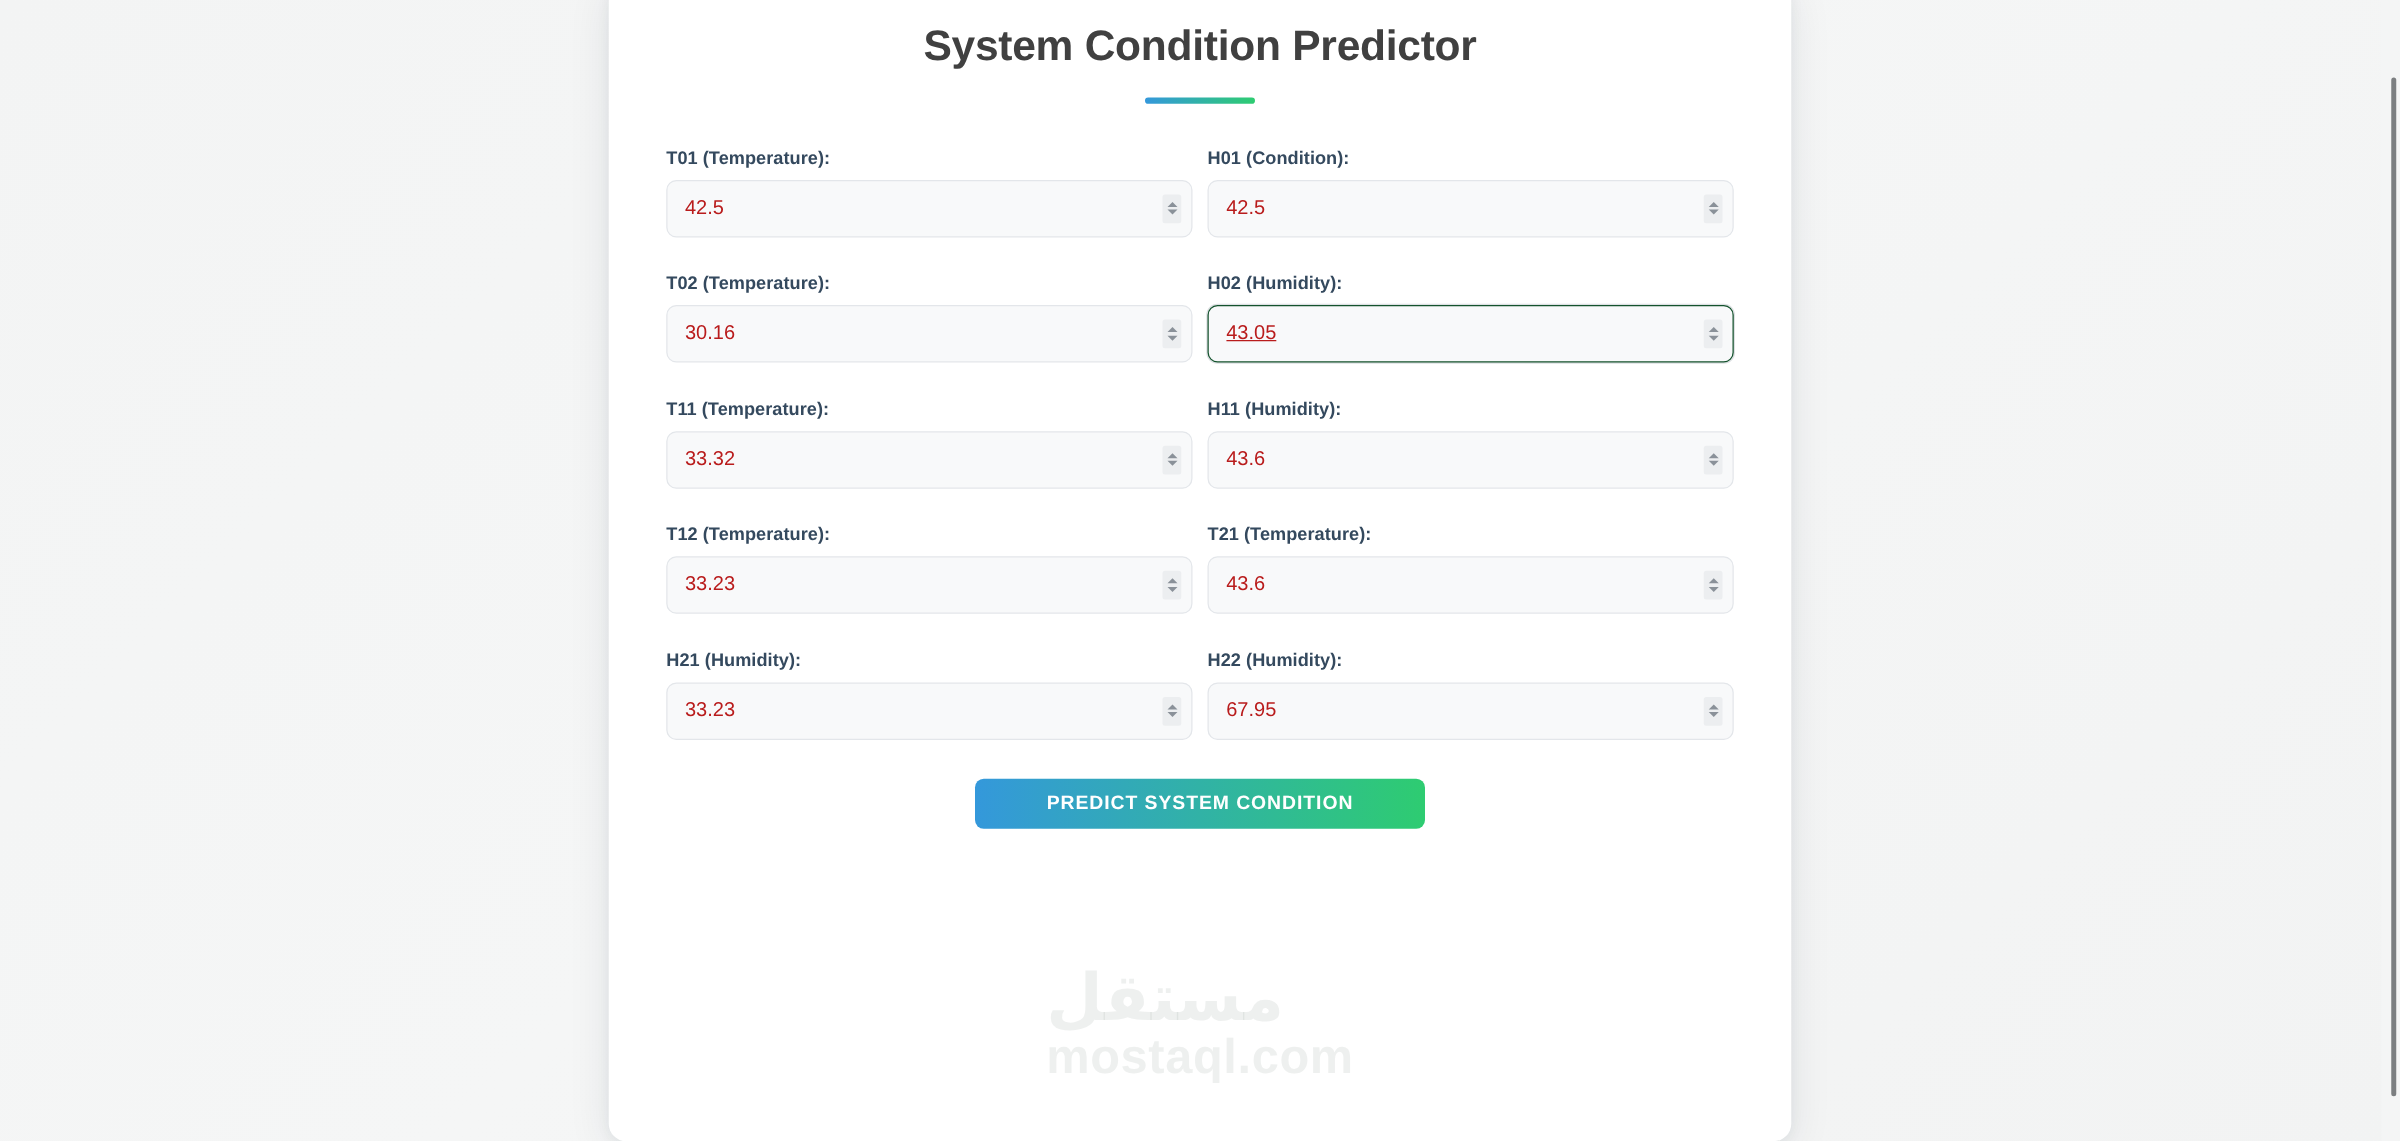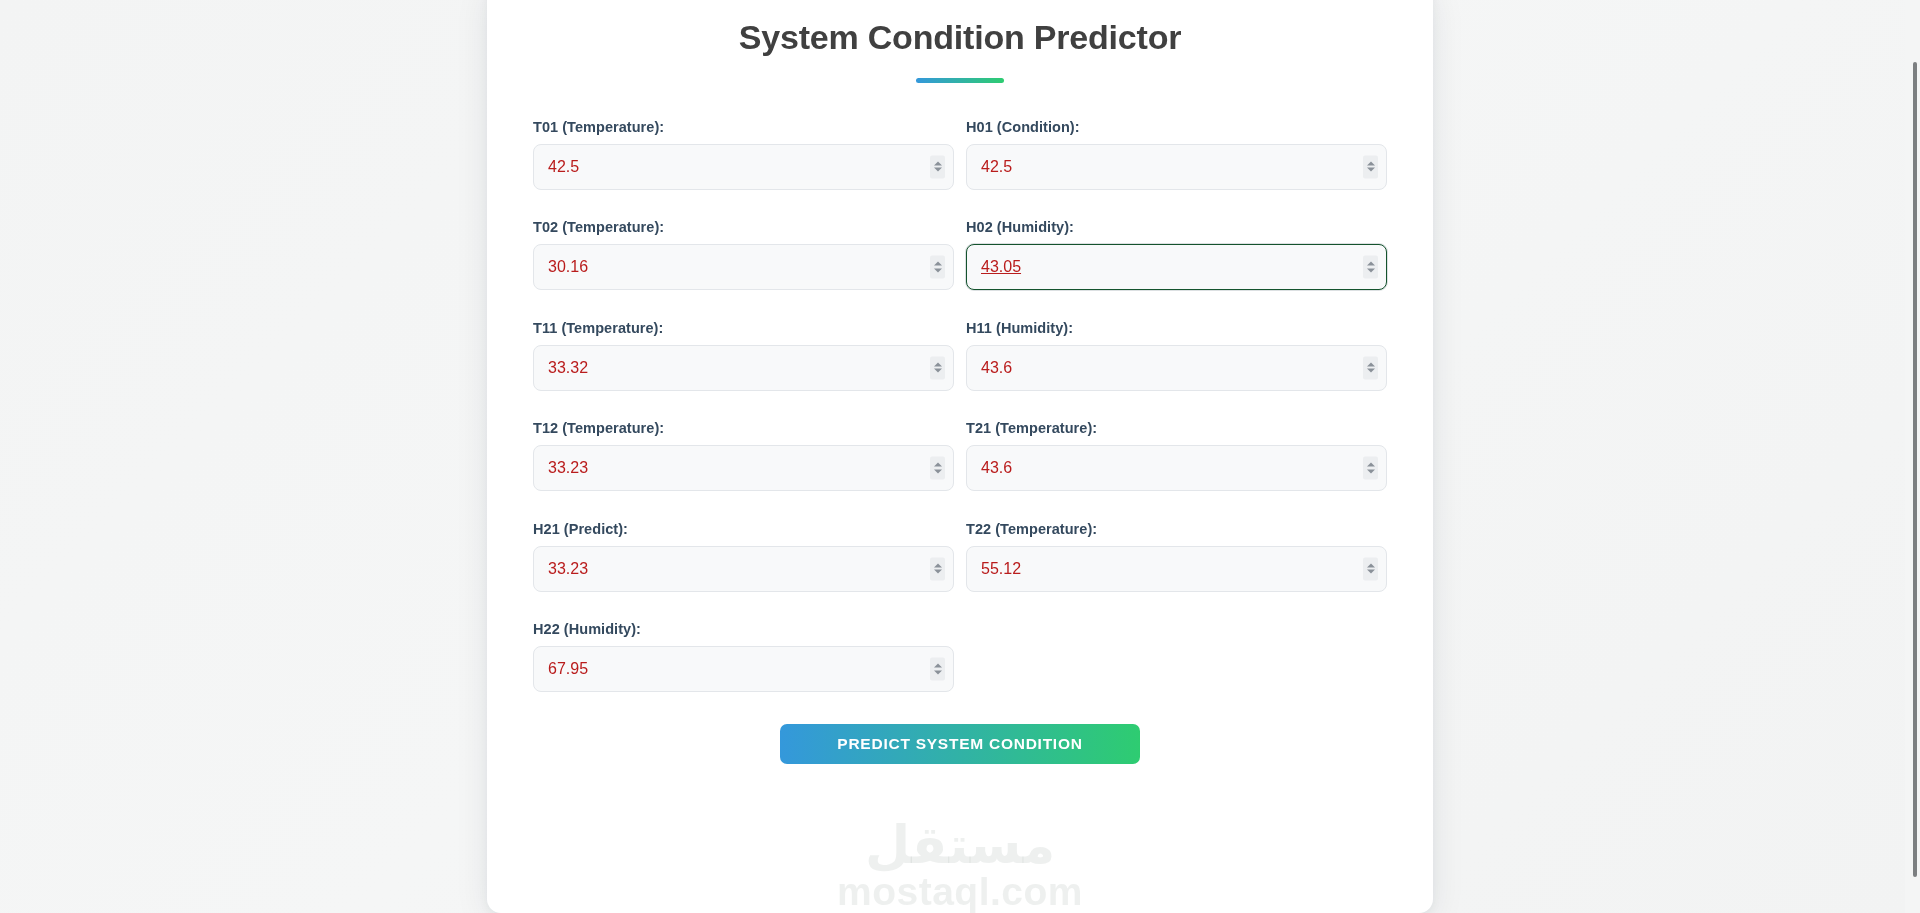--- a/index.html
+++ b/index.html
@@ -148,23 +148,22 @@
     font-weight: bold;
     letter-spacing: 0.75px;
     cursor: pointer;
     text-transform: uppercase;
   }
 
   
   .watermark {
     position: absolute;
     left: 50%;
-    top: 835px;
+    top: 789px;
     transform: translateX(-50%);
-    text-align: center;
     pointer-events: none;
     user-select: none;
     z-index: 0;
   }
   .wm-ar {
     font-family: "DejaVu Sans", sans-serif;
     font-size: 52px;
     font-weight: bold;
     color: rgba(150, 160, 155, 0.16);
     line-height: 0.95;
@@ -264,29 +263,22 @@
             </div></div>
         </div>
         <div class="field">
           <label class="field-label">T21 (Temperature):</label>
           <div class="input-wrap"><input type="text" class="num-input" value="43.6" style=""><div class="spinner">
               <span class="up"></span>
               <span class="down"></span>
             </div></div>
         </div>
         <div class="field">
-          <label class="field-label">H21 (Predict):</label>
+          <label class="field-label">H21 (Humidity):</label>
           <div class="input-wrap"><input type="text" class="num-input" value="33.23" style=""><div class="spinner">
-              <span class="up"></span>
-              <span class="down"></span>
-            </div></div>
-        </div>
-        <div class="field">
-          <label class="field-label">T22 (Temperature):</label>
-          <div class="input-wrap"><input type="text" class="num-input" value="55.12" style=""><div class="spinner">
               <span class="up"></span>
               <span class="down"></span>
             </div></div>
         </div>
         <div class="field">
           <label class="field-label">H22 (Humidity):</label>
           <div class="input-wrap"><input type="text" class="num-input" value="67.95" style=""><div class="spinner">
               <span class="up"></span>
               <span class="down"></span>
             </div></div>

